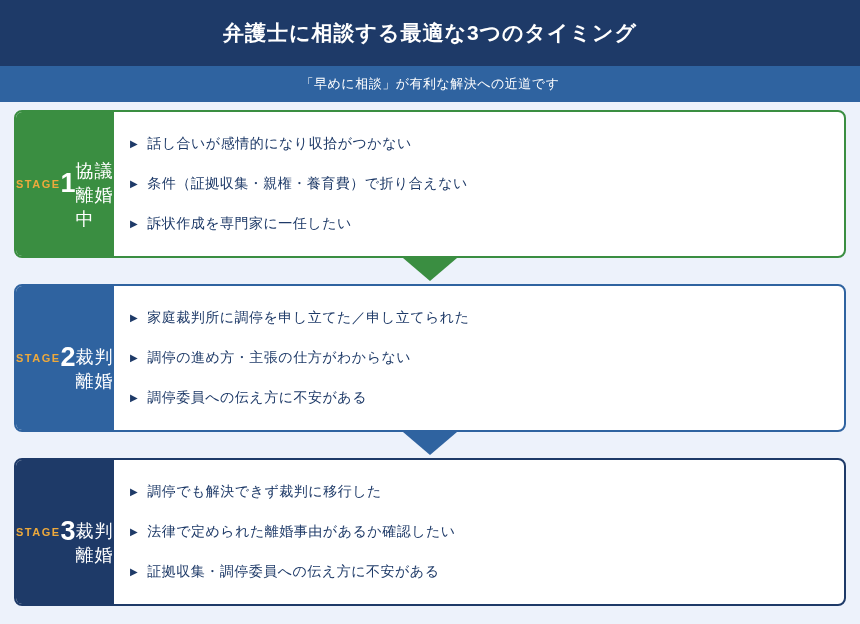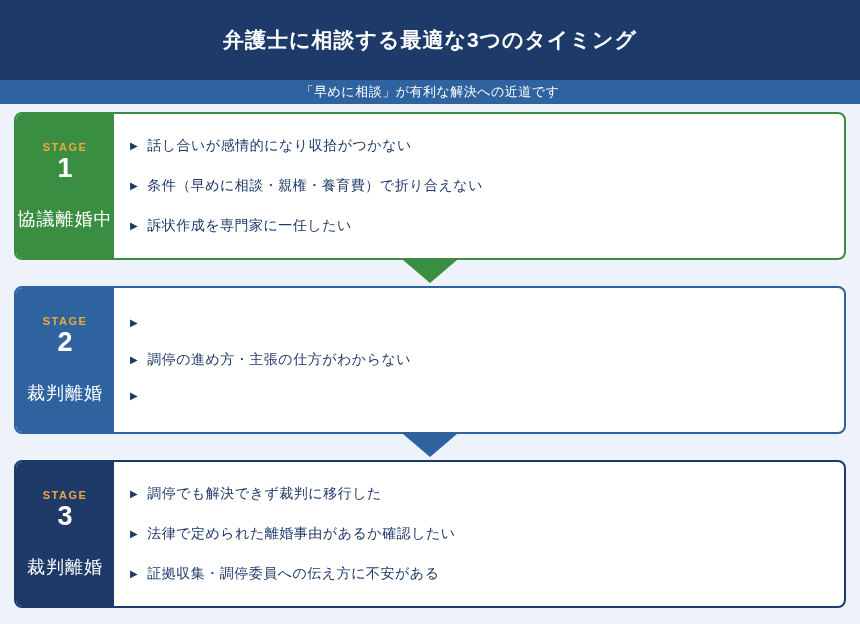--- a/index.html
+++ b/index.html
@@ -8,34 +8,34 @@
     font-family: "Liberation Sans", "DejaVu Sans", sans-serif;
     background: #edf2fb;
     width: 860px;
     height: 624px;
     overflow: hidden;
   }
   .page { width: 860px; height: 624px; background: #edf2fb; }
 
   
   .header {
-    height: 80px;
+    height: 66px;
     background: #1e3a68;
     display: flex;
     align-items: center;
     justify-content: center;
   }
   .header .title {
     color: #ffffff;
     font-size: 21px;
     font-weight: bold;
     letter-spacing: 1px;
   }
   .subtitle-bar {
-    height: 24px;
+    height: 36px;
     background: #2f63a0;
     display: flex;
     align-items: center;
     justify-content: center;
   }
   .subtitle-bar .subtitle {
     color: #ffffff;
     font-size: 13px;
     letter-spacing: 0.5px;
   }
@@ -52,21 +52,21 @@
     overflow: hidden;
   }
   .stage-box.green  { border-color: #3a8e41; }
   .stage-box.blue   { border-color: #2f63a0; }
   .stage-box.navy   { border-color: #1e3a68; }
 
   .stage-side {
     width: 98px;
     flex: 0 0 98px;
     display: flex;
-    flex-direction: column;
+    flex-direction: row;
     align-items: center;
     justify-content: center;
     color: #ffffff;
     text-align: left;
   }
   .stage-box.green .stage-side { background: #3a8e41; }
   .stage-box.blue  .stage-side { background: #2f63a0; }
   .stage-box.navy  .stage-side { background: #1e3a68; }
 
   .stage-side .stage-word {
@@ -149,21 +149,21 @@
         <div class="stage-number">1</div>
         <div class="stage-name">協議離婚中</div>
       </div>
       <div class="stage-content">
         <div class="stage-item">
           <span class="bullet">▶</span>
           <span>話し合いが感情的になり収拾がつかない</span>
         </div>
         <div class="stage-item">
           <span class="bullet">▶</span>
-          <span>条件（早めに相談・親権・養育費）で折り合えない</span>
+          <span>条件（証拠収集・親権・養育費）で折り合えない</span>
         </div>
         <div class="stage-item">
           <span class="bullet">▶</span>
           <span>訴状作成を専門家に一任したい</span>
         </div>
       </div>
     </div>
 
     <div class="arrow-row">
       <div class="arrow-down green"></div>
@@ -171,27 +171,29 @@
 
     <div class="stage-box blue">
       <div class="stage-side">
         <div class="stage-word">STAGE</div>
         <div class="stage-number">2</div>
         <div class="stage-name">裁判離婚</div>
       </div>
       <div class="stage-content">
         <div class="stage-item">
           <span class="bullet">▶</span>
+          <span>家庭裁判所に調停を申し立てた／申し立てられた</span>
         </div>
         <div class="stage-item">
           <span class="bullet">▶</span>
           <span>調停の進め方・主張の仕方がわからない</span>
         </div>
         <div class="stage-item">
           <span class="bullet">▶</span>
+          <span>調停委員への伝え方に不安がある</span>
         </div>
       </div>
     </div>
 
     <div class="arrow-row">
       <div class="arrow-down blue"></div>
     </div>
 
     <div class="stage-box navy">
       <div class="stage-side">

